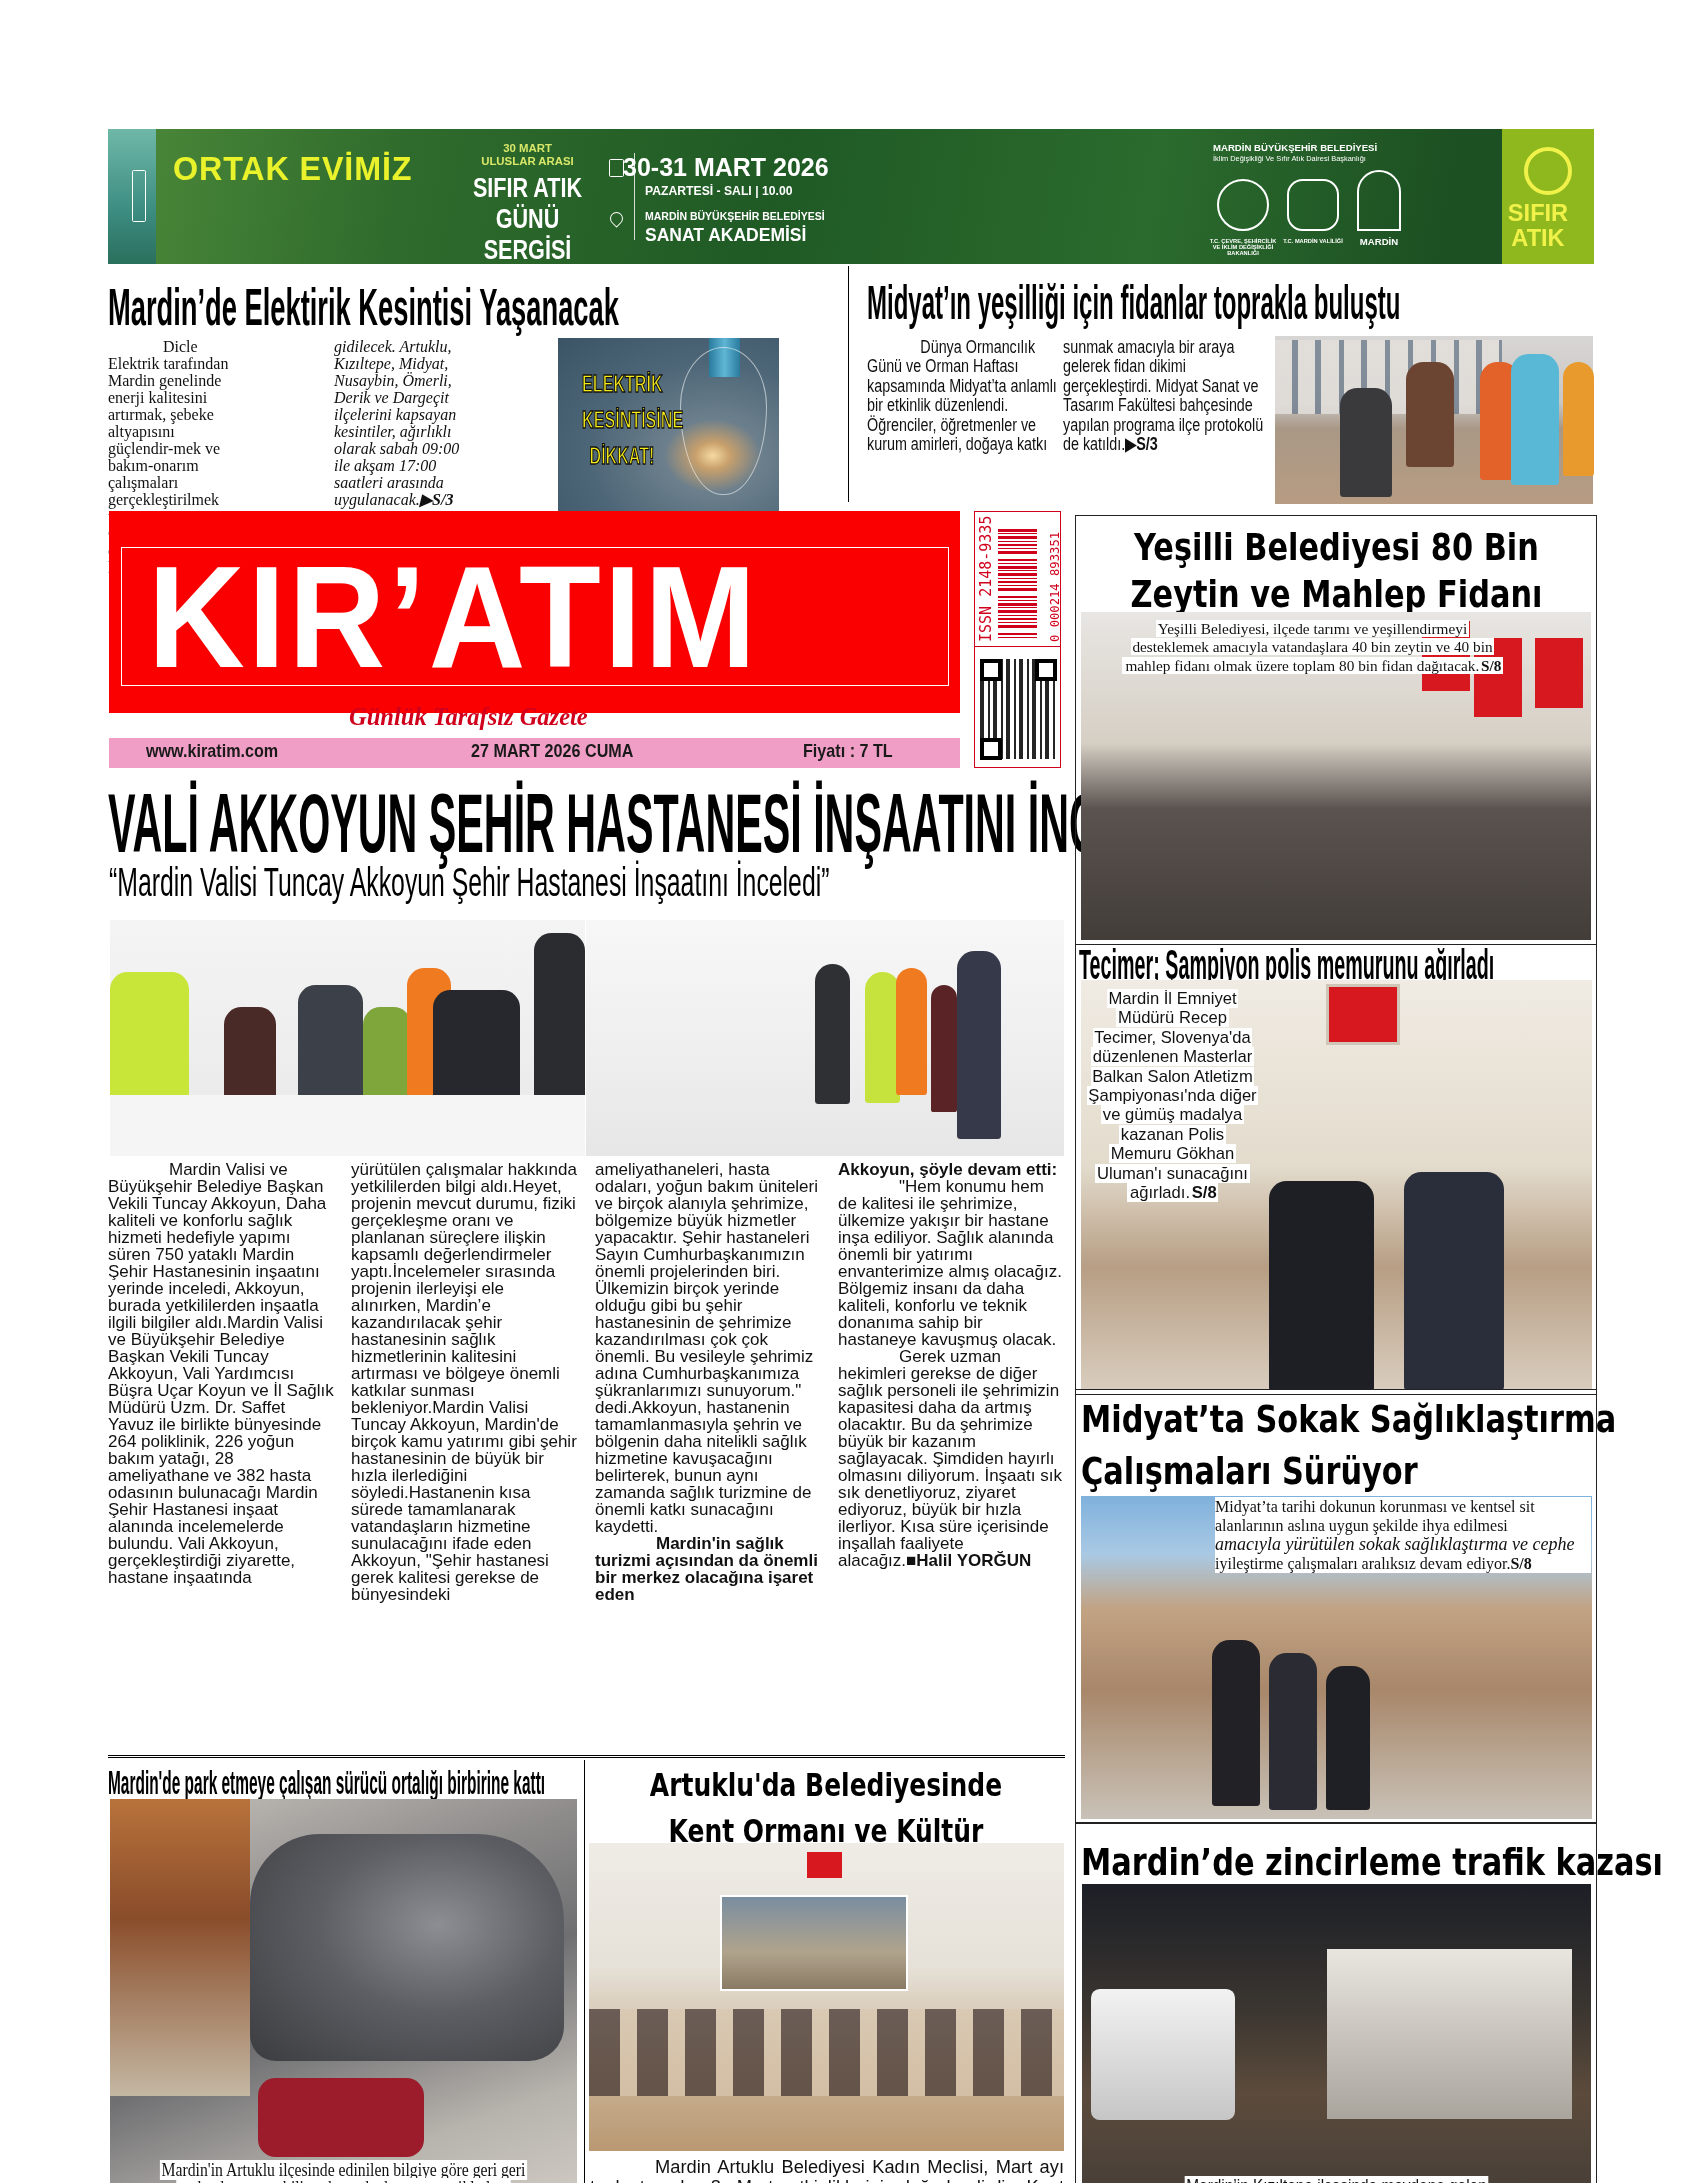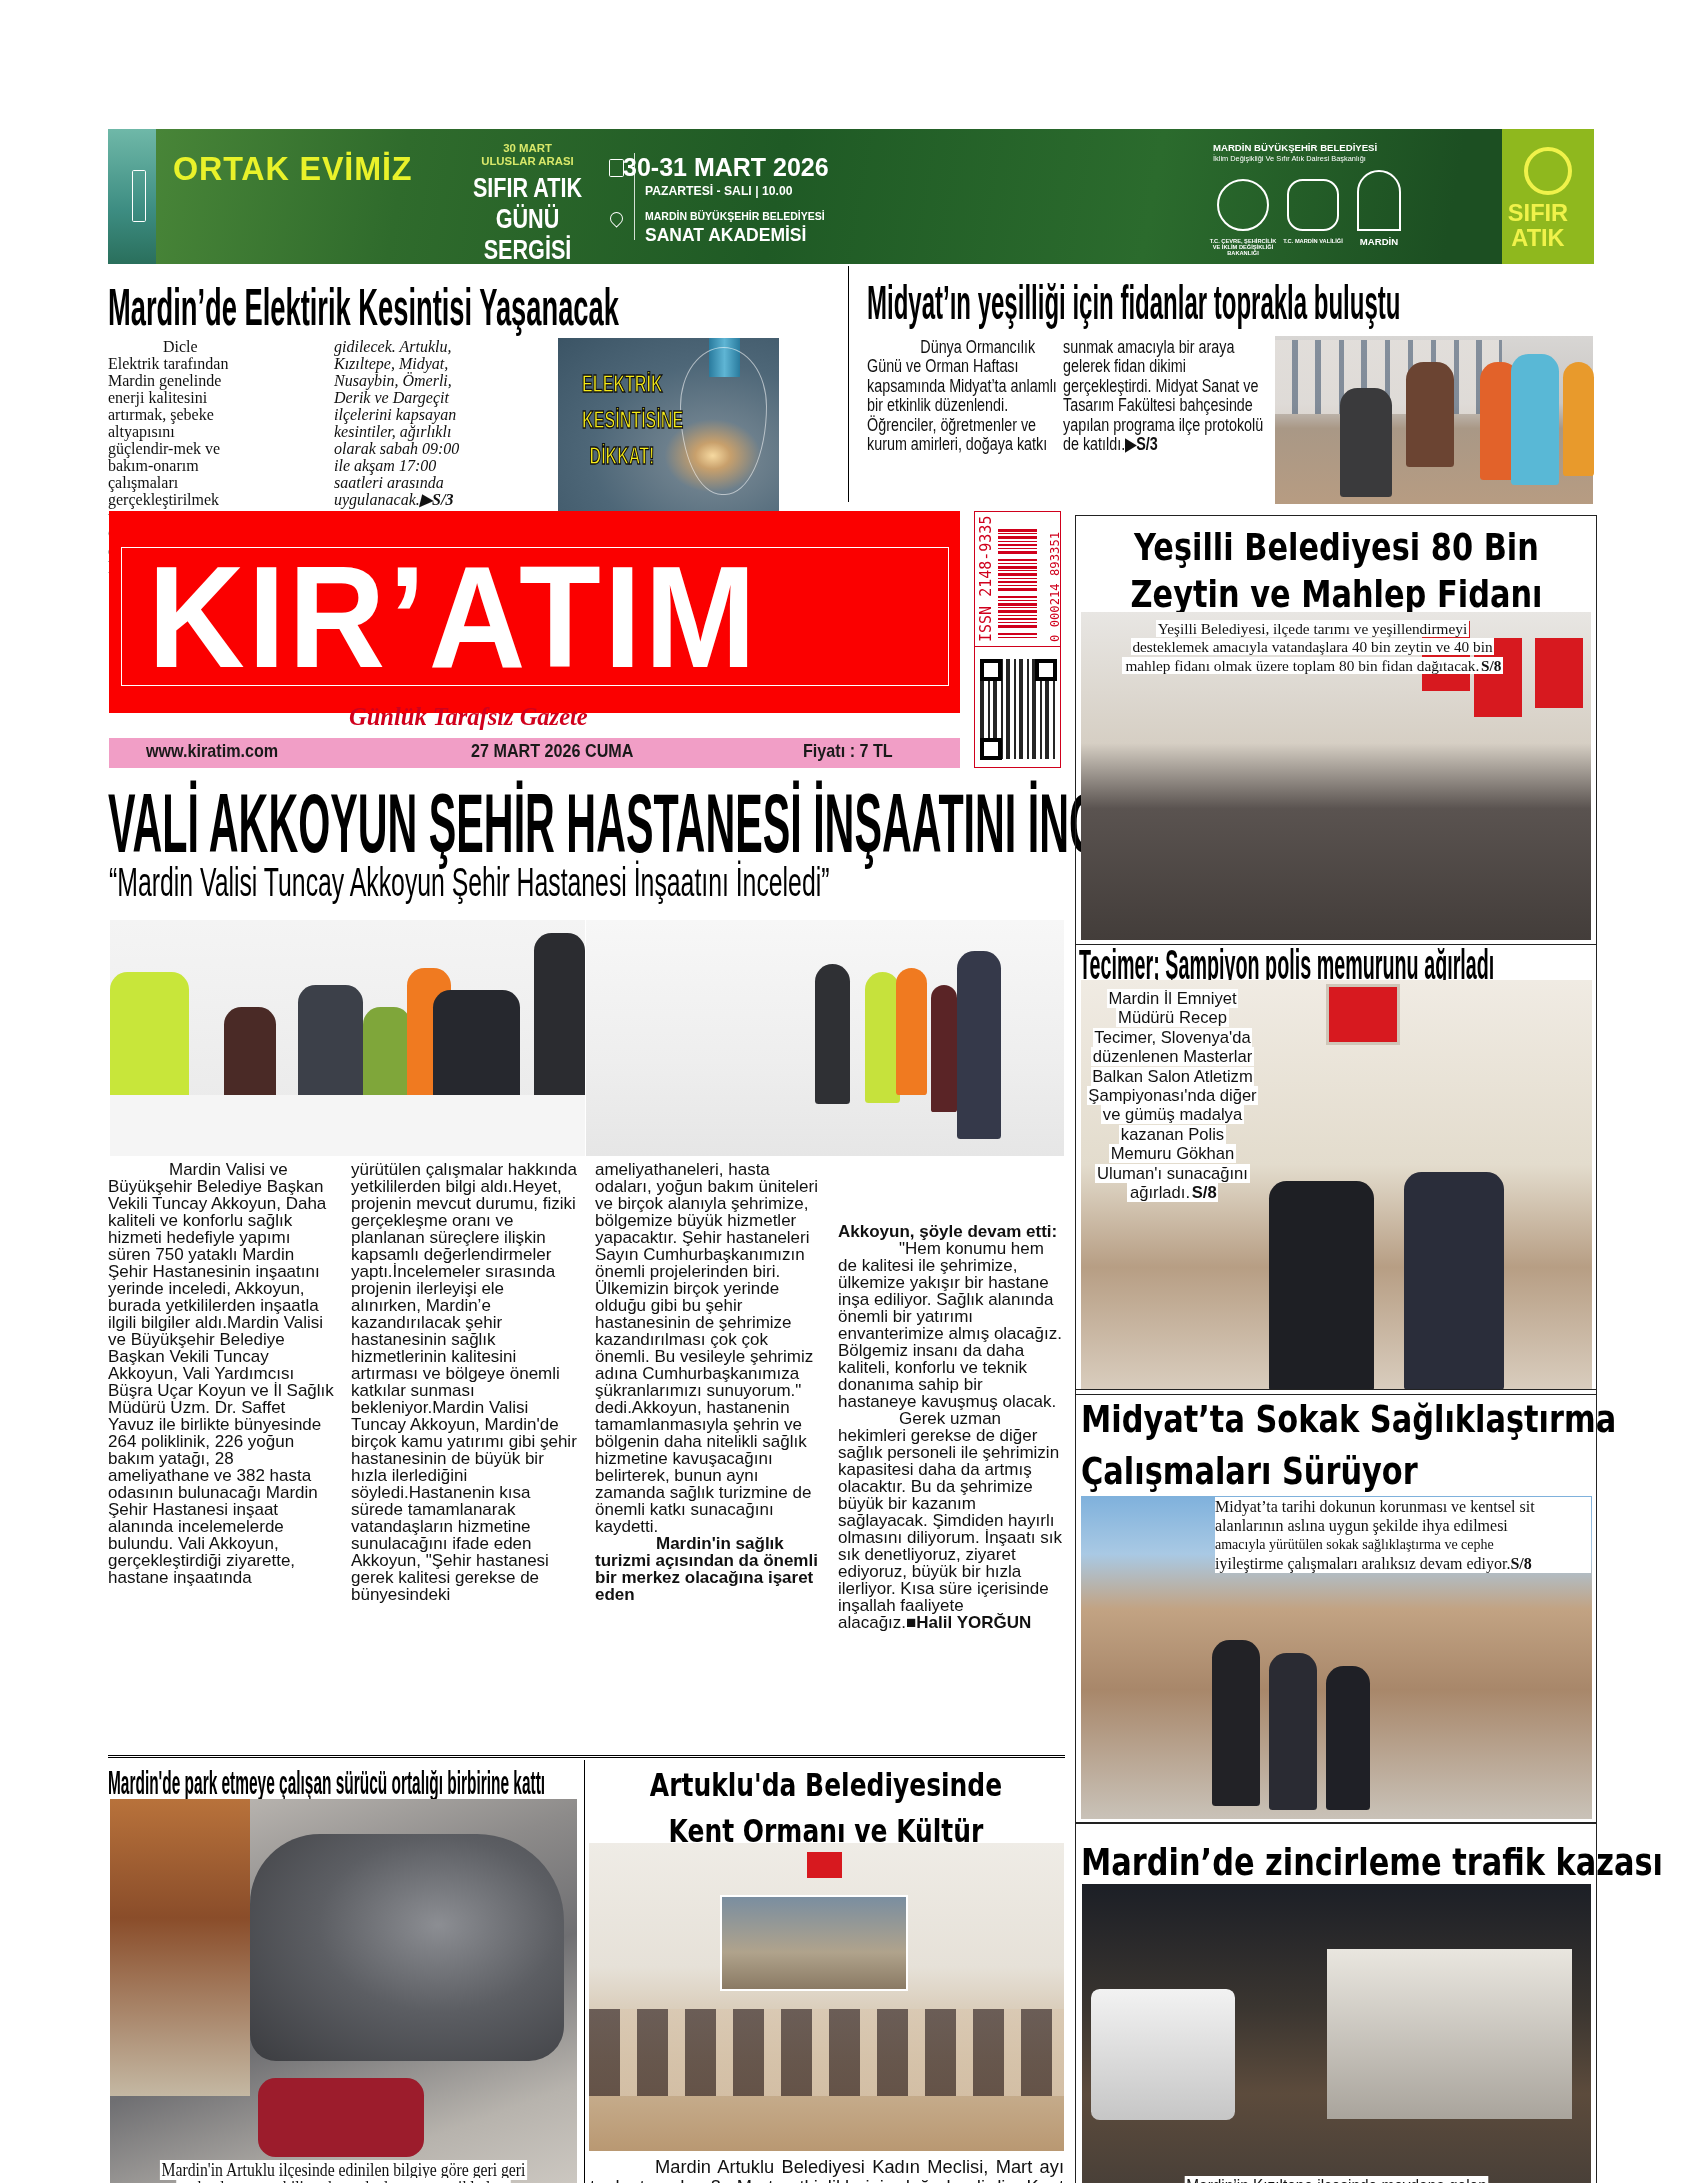--- a/index.html
+++ b/index.html
@@ -79,21 +79,21 @@
   #photo1 { left: 110px; top: 920px; width: 475px; height: 236px;
     background: linear-gradient(180deg,#f4f4f4 0%,#efefef 45%,#e8e8e8 100%); overflow:hidden; }
   #photo2 { left: 586px; top: 920px; width: 478px; height: 236px;
     background: linear-gradient(180deg,#f7f7f7 0%,#eeeeee 60%,#e6e6e6 100%); overflow:hidden; }
 
   .sans-col { font-family: "Liberation Sans", sans-serif; font-size: 17px; line-height: 17px; color: #111; }
   .sans-col .ind { display:inline-block; width: 61px; }
   #main-c1 { left: 108px; top: 1161px; width: 227px; }
   #main-c2 { left: 351px; top: 1161px; width: 227px; }
   #main-c3 { left: 595px; top: 1161px; width: 231px; }
-  #main-c4 { left: 838px; top: 1223px; width: 227px; }
+  #main-c4 { left: 838px; top: 1161px; width: 227px; }
   #main-rule { left: 108px; top: 1755px; width: 957px; height: 2.6px; border-top: 1.3px solid #000; border-bottom: 0.9px solid #000; }
 
   
   #park-hl { left: 108px; top: 1764px; font-size: 33px; transform: scaleX(0.468); }
   #park-img { left: 110px; top: 1799px; width: 467px; height: 437px;
     background: linear-gradient(160deg,#c7c2bc 0%,#8d8b8a 30%,#6f6f72 50%,#b7b3ad 75%,#d7d2cb 100%); overflow:hidden; }
   .car { left: 140px; top: 35px; width: 314px; height: 227px; background: radial-gradient(ellipse at 60% 40%,#8c8e93 0%,#5c5e63 45%,#3b3c40 100%); border-radius: 70px 87px 35px 26px; }
   .shop { left: 0; top: 0; width: 140px; height: 297px; background: linear-gradient(180deg,#b8723b,#8a4d2a 40%,#c4b8a3); }
   .moto { left: 148px; top: 279px; width: 166px; height: 79px; background: #9c1c2c; border-radius: 17.5px; }
   #park-cap { left: 110px; top: 2161px; width: 467px; }
@@ -312,21 +312,21 @@
   <div>Çalışmaları Sürüyor</div>
 </div>
 <div id="sok-img" class="abs">
   <div class="person" style="left:131px;top:144px;width:48px;height:166px;background:#222226;"></div>
   <div class="person" style="left:188px;top:157px;width:48px;height:157px;background:#2a2b33;"></div>
   <div class="person" style="left:245px;top:170px;width:44px;height:144px;background:#1f2026;"></div>
 </div>
 <div id="sok-cap" class="abs" style="background:#fff;">
   <div class="cap-serif2" style="font-size:16px;line-height:19px;">Midyat’ta tarihi dokunun korunması ve kentsel sit</div>
   <div class="cap-serif2" style="font-size:16px;line-height:19px;">alanlarının aslına uygun şekilde ihya edilmesi</div>
-  <div class="cap-serif2" style="font-size:14px;line-height:19px;">amacıyla yürütülen sokak sağlıklaştırma ve cephe</div>
+  <div class="cap-serif2" style="font-size:18px;line-height:19px;font-style:italic;">amacıyla yürütülen sokak sağlıklaştırma ve cephe</div>
   <div class="cap-serif2" style="font-size:16px;line-height:19px;"><span>iyileştirme çalışmaları aralıksız devam ediyor.</span><b>S/8</b></div>
 </div>
 
 <div id="rbox4" class="abs"></div>
 <div id="kaza-hl" class="abs">Mardin’de zincirleme trafik kazası</div>
 <div id="kaza-img" class="abs">
   <div class="abs amb"></div>
   <div class="abs truck"></div>
 </div>
 <div id="kaza-cap" class="abs">

